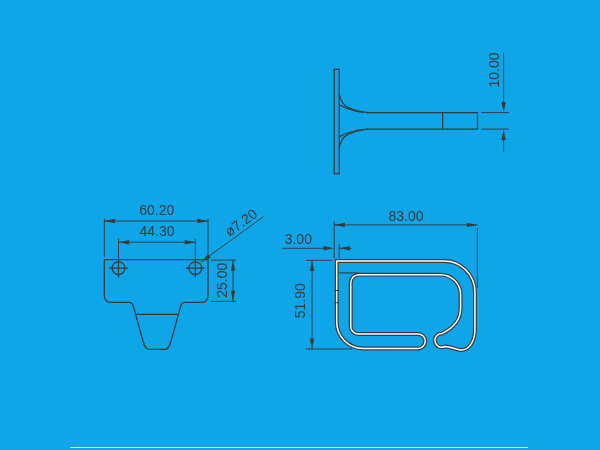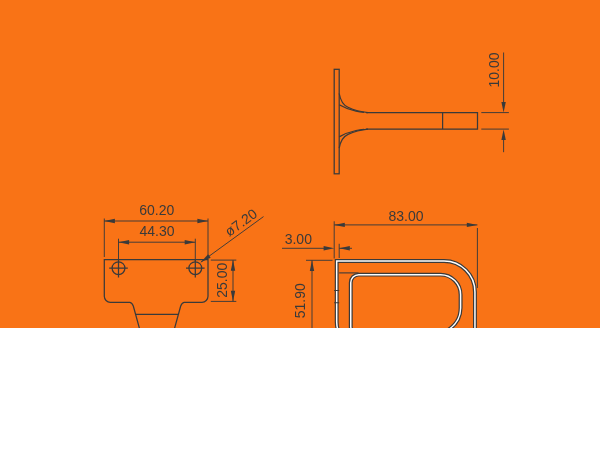--- a/index.html
+++ b/index.html
@@ -1,16 +1,16 @@
 <!DOCTYPE html>
 <html><head>
 <meta charset="utf-8">
 <style>
   html,body{margin:0;padding:0;background:#ffffff;}
-  #page{width:600px;height:328px;position:relative;background:#f97316;overflow:hidden;}
+  #page{width:600px;height:450px;position:relative;background:#0ea5e9;overflow:hidden;}
   svg{position:absolute;left:0;top:0;}
   text{font-family:"Liberation Sans", sans-serif;font-size:14px;fill:#3a3a3a;}
 </style>
 </head>
 <body>
 
 <div id="page">
 <svg width="600" height="450" viewBox="0 0 600 450" style="filter:blur(0.5px)">
   <g stroke="#3a3a3a" stroke-width="1.25" fill="none">
 

